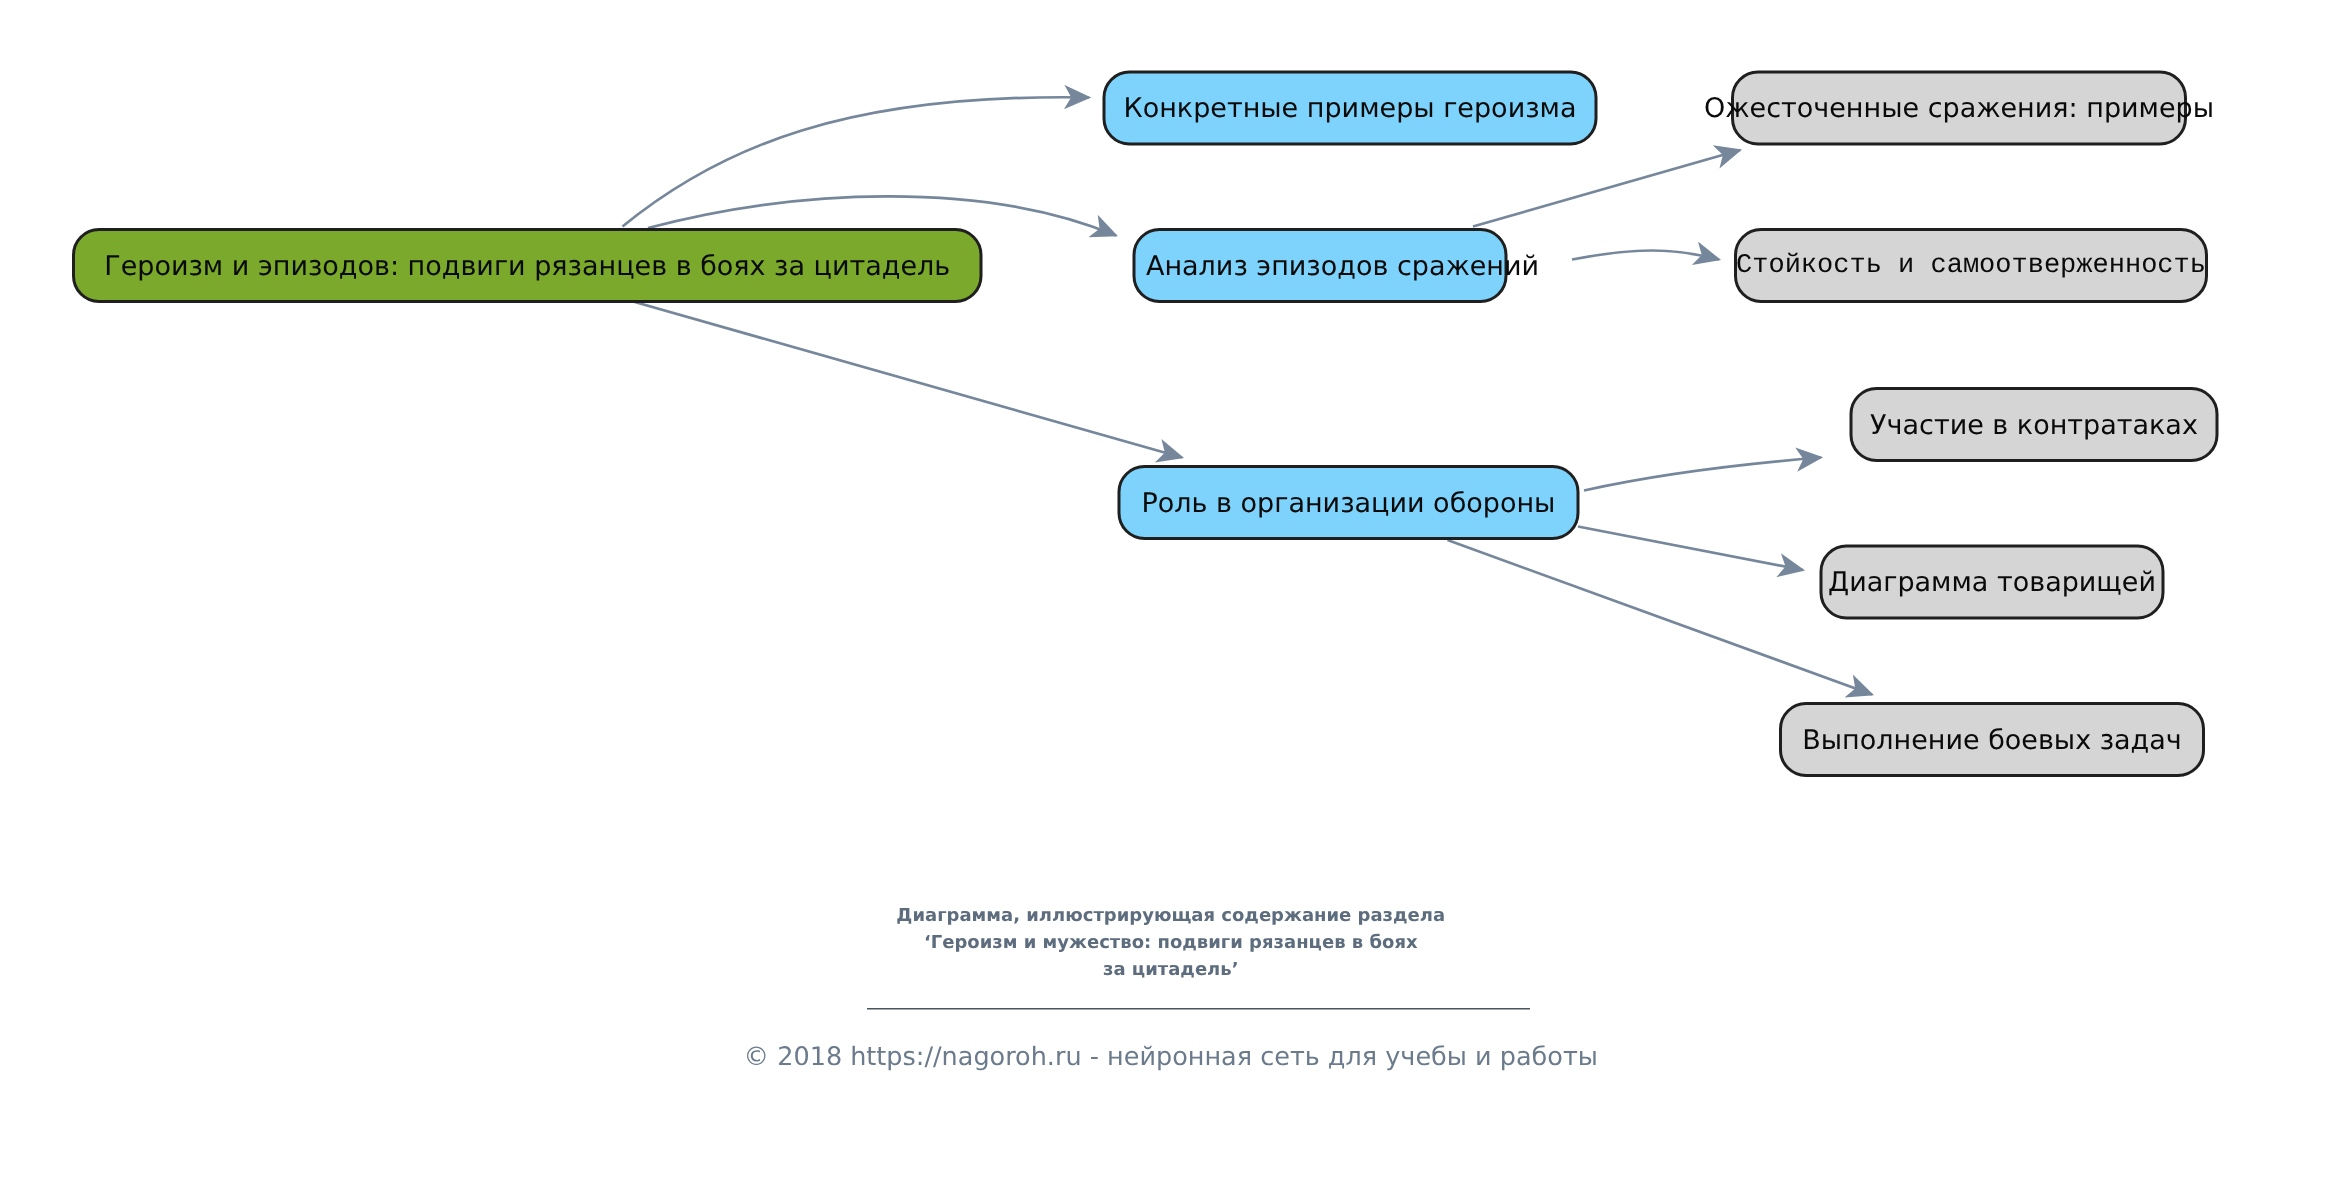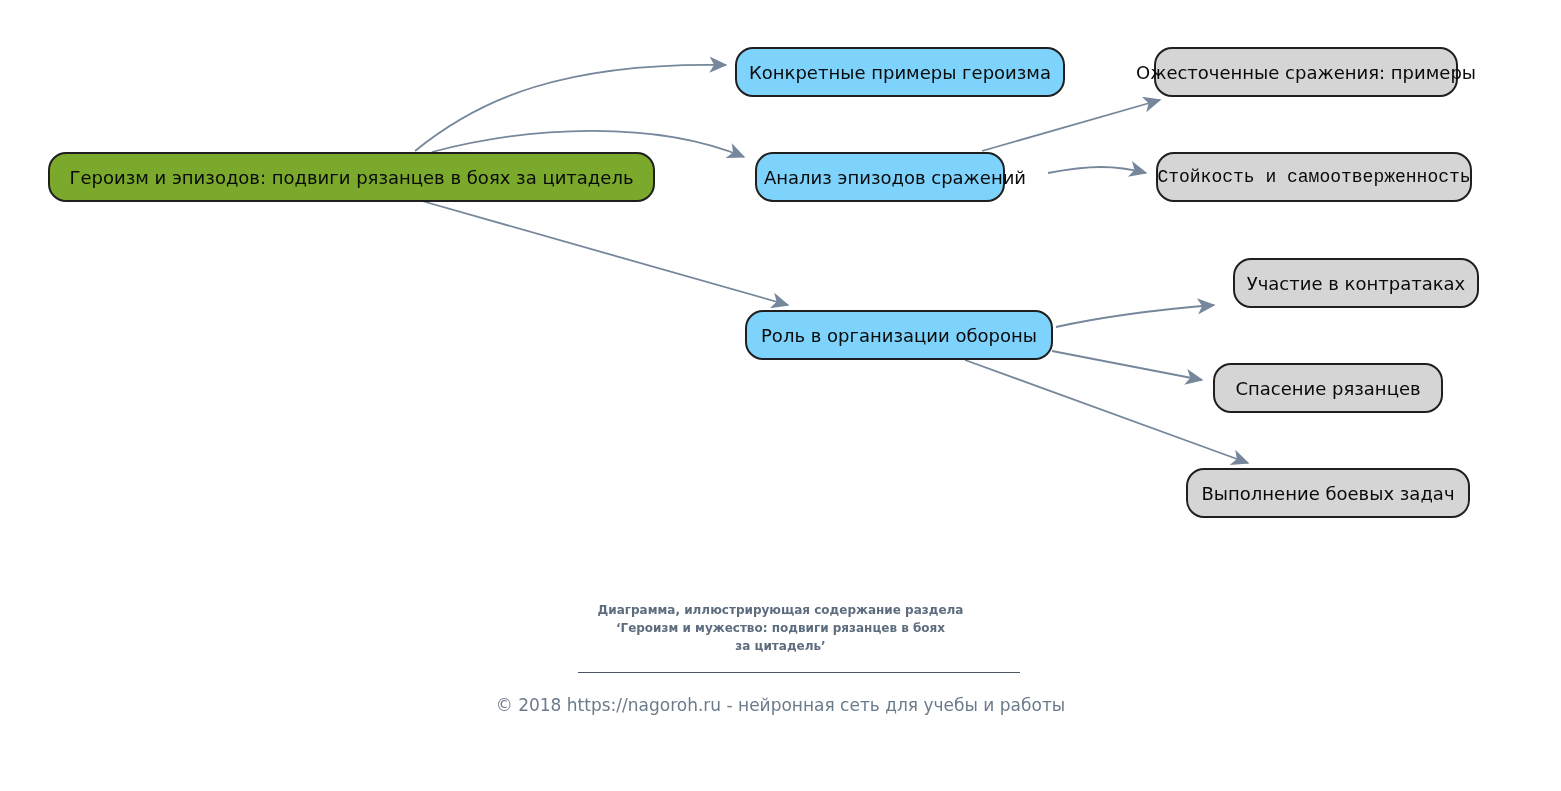--- a/index.html
+++ b/index.html
@@ -96,21 +96,21 @@
   <div class="node branch" style="left:755px;  top:152px; width:250px;padding-left:40px;">Анализ эпизодов сражений</div>
 
   <div class="node branch" style="left:745px;  top:310px; width:308px;">Роль в организации обороны</div>
 
   <div class="node leaf" style="left:1154px; top:47px;  width:304px;">Ожесточенные сражения: примеры</div>
 
   <div class="node leaf" style="left:1156px; top:152px; width:316px;font-family:Liberation Mono, monospace;">Стойкость и самоотверженность</div>
 
   <div class="node leaf" style="left:1205px; top:258px; width:246px;margin-left:28px;">Участие в контратаках</div>
 
-  <div class="node leaf" style="left:1213px; top:363px; width:230px;">Спасение рязанцев</div>
+  <div class="node leaf" style="left:1213px; top:363px; width:230px;">Диаграмма товарищей</div>
 
   <div class="node leaf" style="left:1186px; top:468px; width:284px;">Выполнение боевых задач</div>
 
   <div class="caption">
     <div>Диаграмма, иллюстрирующая содержание раздела</div>
     <div>‘Героизм и мужество: подвиги рязанцев в боях</div>
     <div>за цитадель’</div>
   </div>
 
   <div class="divider"></div>

